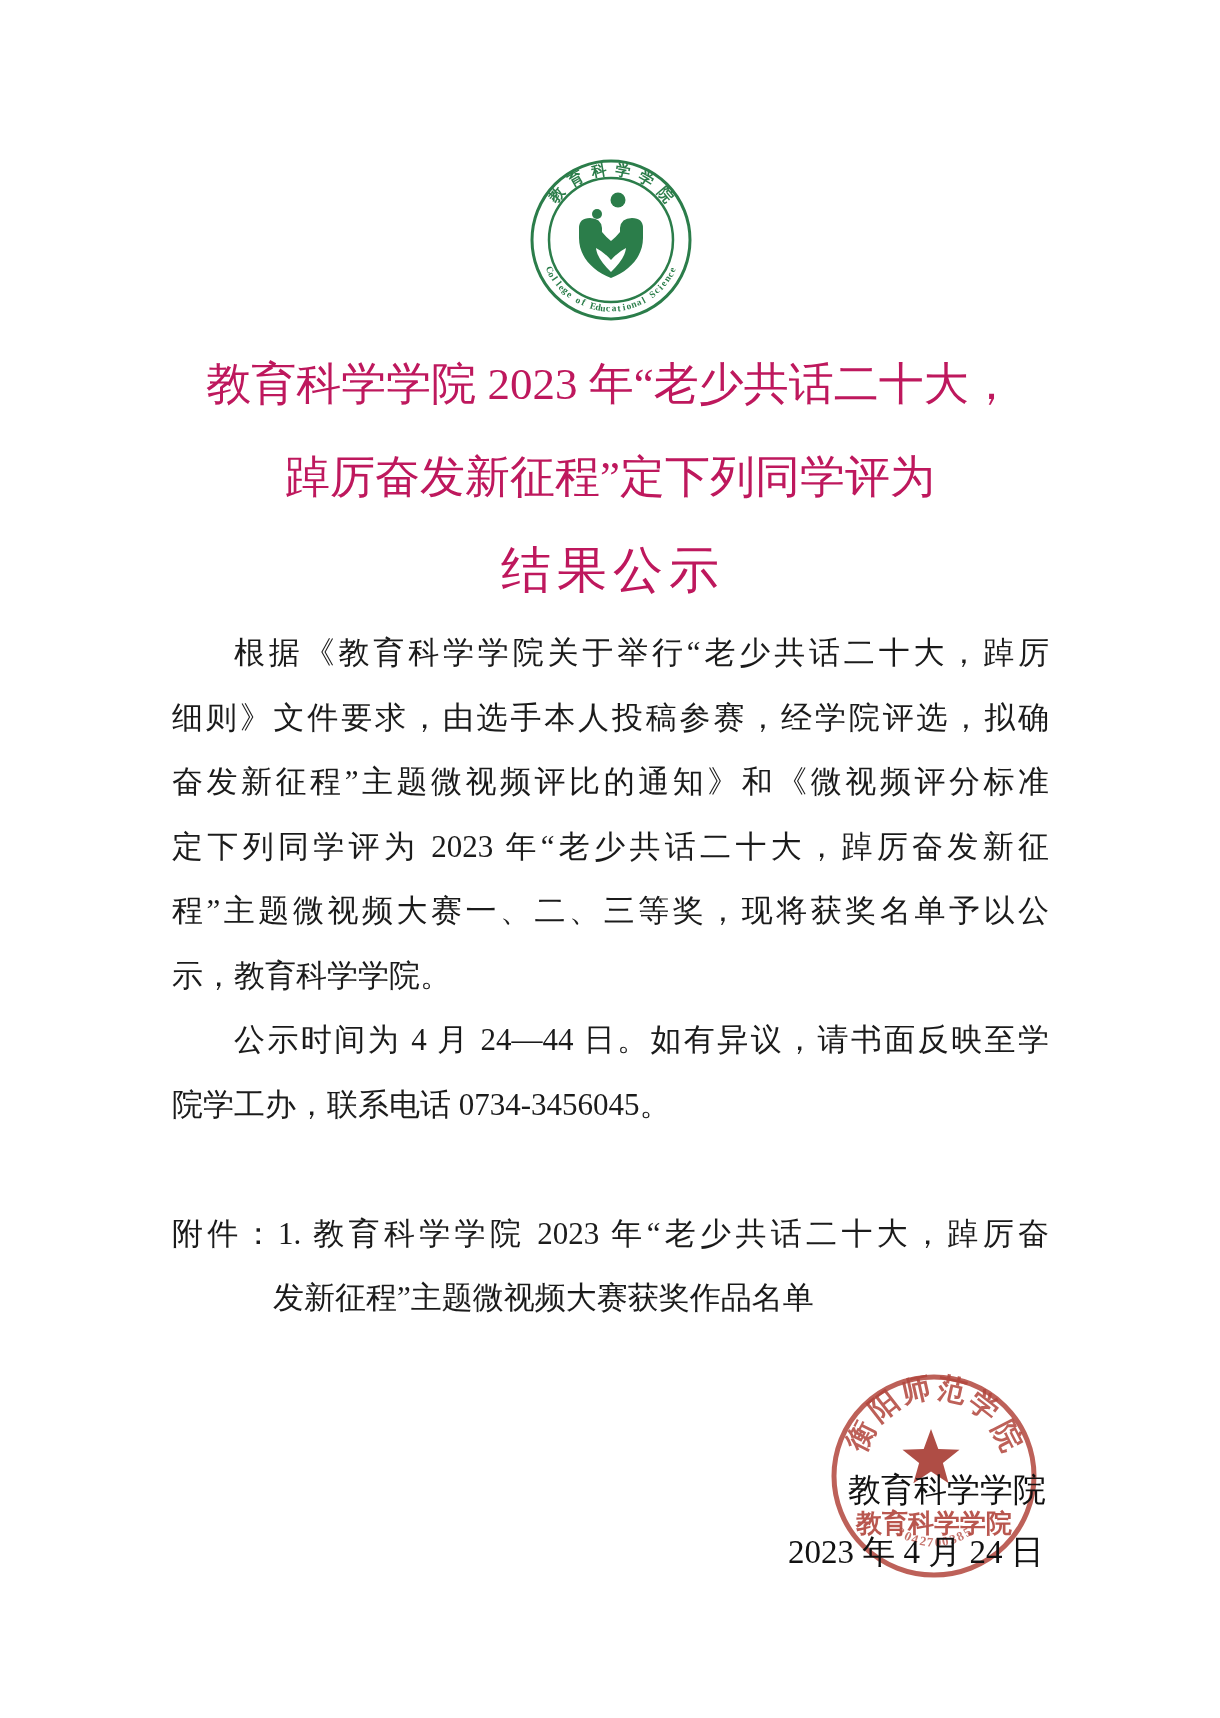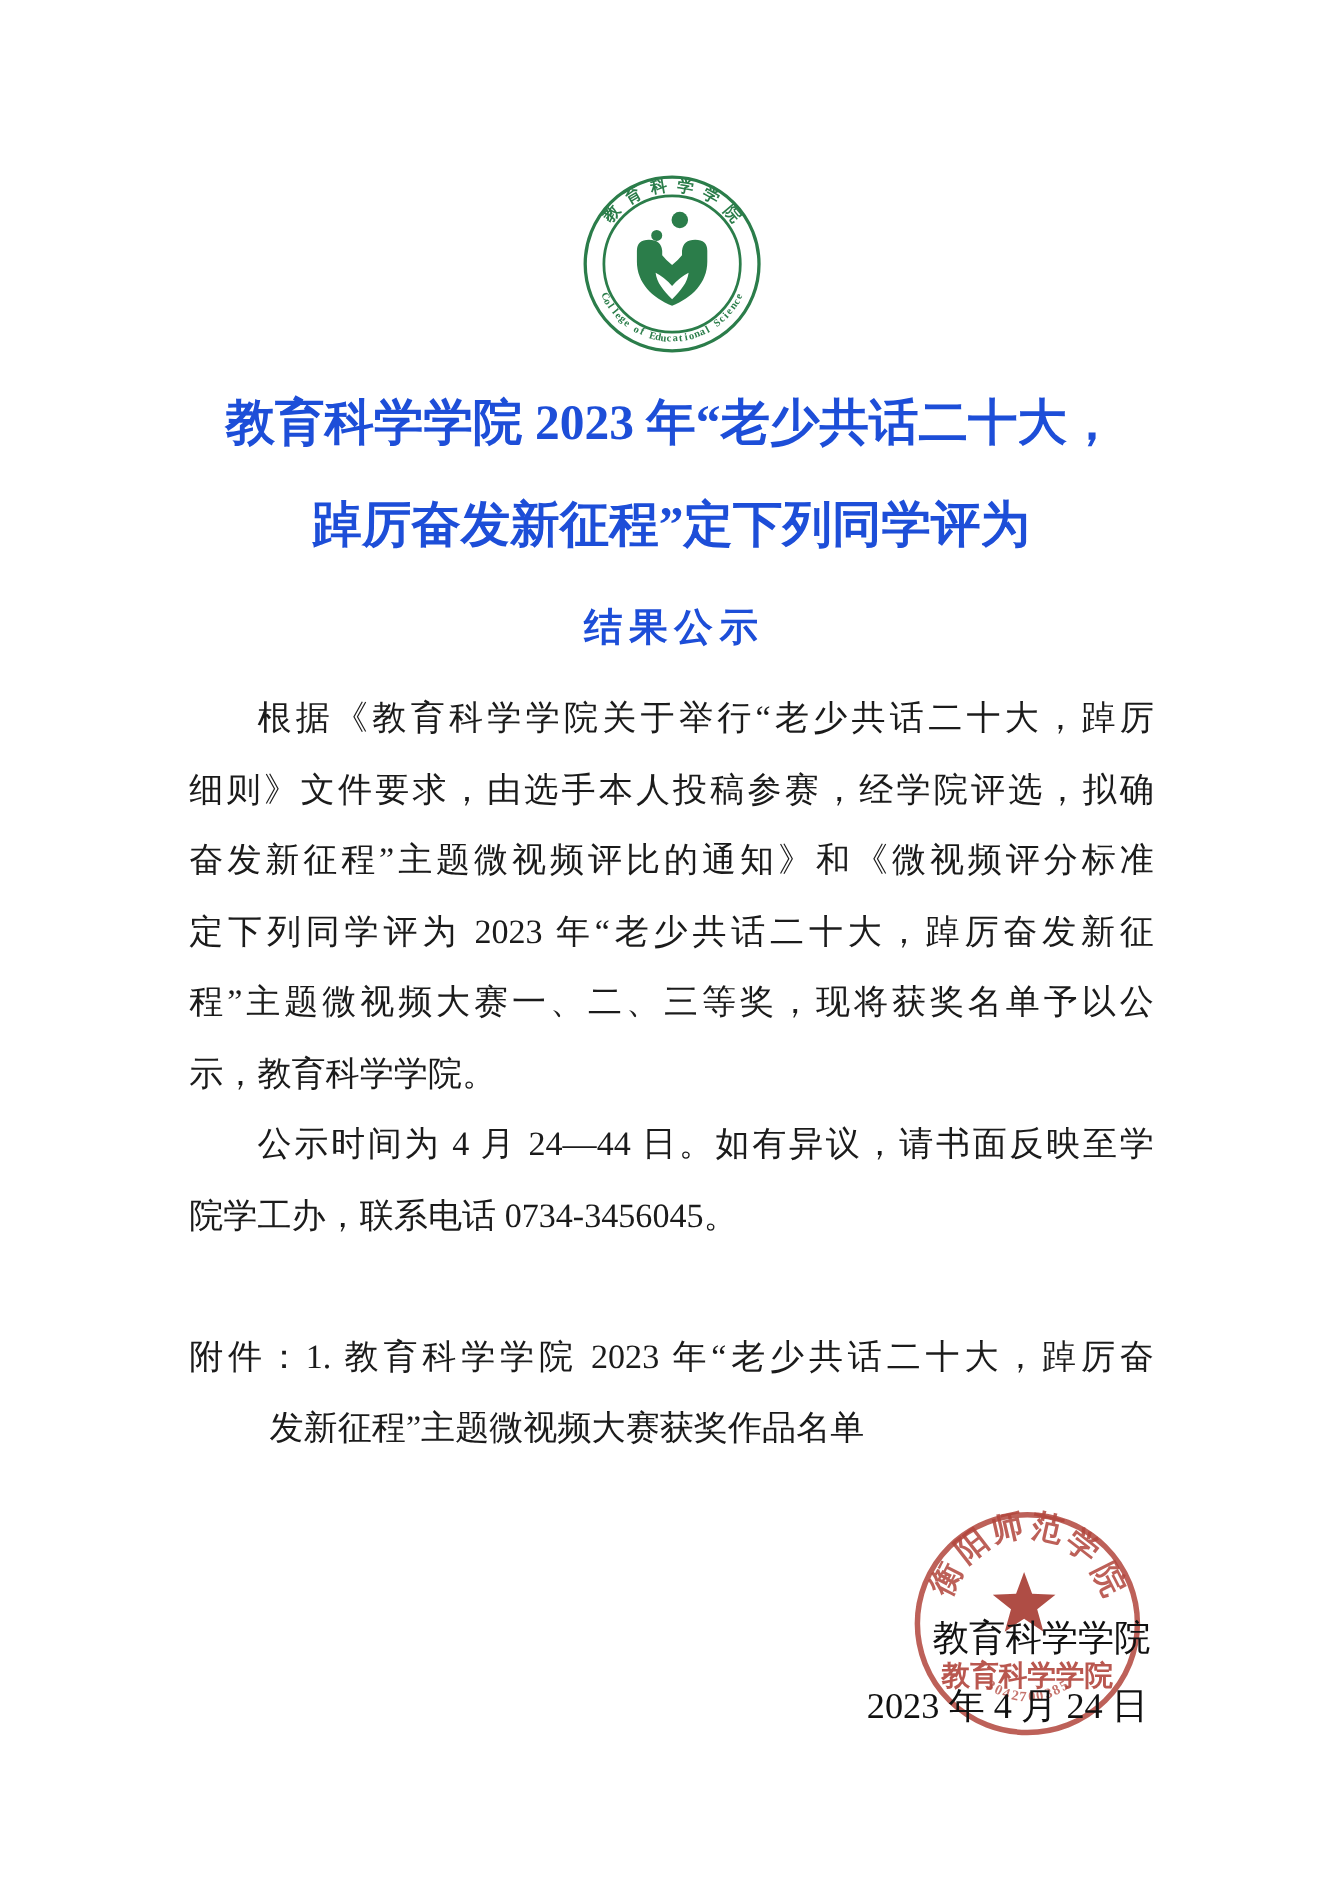--- a/index.html
+++ b/index.html
@@ -9,29 +9,29 @@
     background:#ffffff; margin:0 auto; overflow:hidden;
     font-family:"Liberation Serif","DejaVu Serif",serif;
     color:#1b1b1b;
   }
   
   .logo-wrap { position:absolute; left:511px; top:140px; width:200px; height:200px; }
   .arc-layer { position:absolute; left:0; top:0; width:0; height:0; }
   .logo-arc-cn span { font-weight:bold; }
   
   .title-block { position:absolute; left:0; top:338px; width:1220px; text-align:center; }
-  .title-line { height:93px; line-height:93px; font-size:45px; font-weight:bold; color:#1d4ed8;
+  .title-line { height:93px; line-height:93px; font-size:45px; font-weight:normal; color:#be185d;
                 white-space:nowrap; }
-  .title-line.sub { font-size:35px; letter-spacing:6px; text-indent:6px; }
+  .title-line.sub { font-size:50px; letter-spacing:6px; text-indent:6px; }
   
   .body-block { position:absolute; left:172px; top:621px; width:877px;font-family:Liberation Serif, serif; }
   .body-line { height:64.5px; line-height:64.5px; font-size:31px; white-space:nowrap; }
   .body-line.jl { white-space:normal; text-align:justify; text-align-last:justify; }
   .body-line.ind { text-indent:62px; }
-  .body-line.ind2 { margin-left:73px; }
+  .body-line.ind2 { margin-left:101px; }
   .body-line.blank { height:64.5px; }
   
   .sig-name { position:absolute; left:848px; top:1470px; width:210px; height:40px;
               line-height:40px; font-size:33px; color:#111; z-index:5; white-space:nowrap; }
   .sig-date { position:absolute; left:788px; top:1532px; width:280px; height:40px;
               line-height:40px; font-size:33px; color:#111; z-index:5; white-space:nowrap; }
   
   .seal-svg { position:absolute; left:824px; top:1367px; z-index:1; }
   .seal-ring-text { font-weight:bold; color:#b2453c; opacity:.85; font-size:29px; z-index:2;
                     font-family:"Liberation Sans","DejaVu Sans",sans-serif; }

